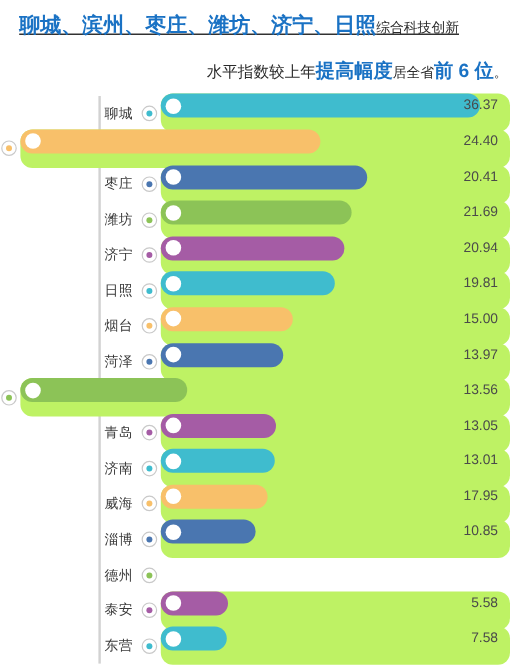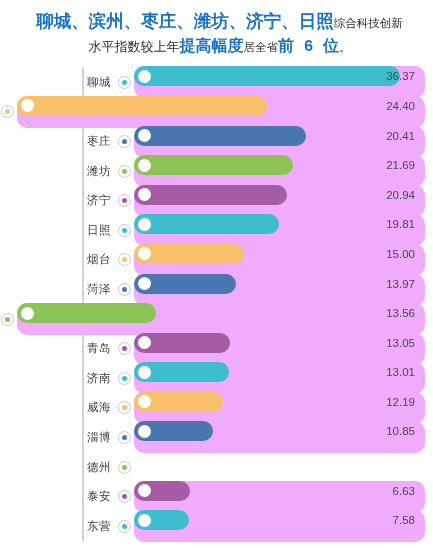--- a/index.html
+++ b/index.html
@@ -17,22 +17,22 @@
 
   
   .headline {
     padding: 9px 10px 0 10px;
     line-height: 1.45;
   }
   .headline-line {
     display: block;
     white-space: nowrap;
   }
-  .hl-1 { text-align: center; padding-left: 6px; }
-  .hl-2 { text-align: center; padding-left: 6px; margin-top: 2px; font-family: Liberation Mono, monospace; }
+  .hl-1 { padding-left: 6px; text-decoration: underline; }
+  .hl-2 { text-align: right; padding-left: 6px; margin-top: 14px; }
 
   .t-accent-lg {
     color: #1a72c4;
     font-size: 17.5px;
     font-weight: bold;
     letter-spacing: 0px;
   }
   .t-plain-sm {
     color: #2b2b2b;
     font-size: 11.5px;
@@ -112,21 +112,21 @@
     width: 5px;
     height: 5px;
     border-radius: 50%;
   }
 
   
   .track {
     position: relative;
     flex: 1 1 auto;
     height: 32px;
-    background: #f0abfc;
+    background: #bef264;
     border-radius: 10px;
     margin-right: 8px;
     overflow: visible;
   }
   .fill {
     position: absolute;
     left: 0;
     top: 0;
     height: 20px;
     border-radius: 10px;
@@ -300,21 +300,21 @@
     </div>
     <div class="row">
       <div class="row-label">威海</div>
       <div class="marker">
         <div class="marker-dot" style="background: rgb(248, 192, 106);"></div>
       </div>
       <div class="track">
         <div class="fill" style="width: 30.6677%; background: rgb(248, 192, 106);">
           <div class="knob"></div>
         </div>
-        <div class="value">12.19</div>
+        <div class="value">17.95</div>
       </div>
     </div>
     <div class="row">
       <div class="row-label">淄博</div>
       <div class="marker">
         <div class="marker-dot" style="background: rgb(74, 118, 176);"></div>
       </div>
       <div class="track">
         <div class="fill" style="width: 27.2965%; background: rgb(74, 118, 176);">
           <div class="knob"></div>
@@ -330,21 +330,21 @@
     </div>
     <div class="row">
       <div class="row-label">泰安</div>
       <div class="marker">
         <div class="marker-dot" style="background: rgb(165, 92, 165);"></div>
       </div>
       <div class="track">
         <div class="fill" style="width: 19.1453%; background: rgb(165, 92, 165);">
           <div class="knob"></div>
         </div>
-        <div class="value">6.63</div>
+        <div class="value">5.58</div>
       </div>
     </div>
     <div class="row">
       <div class="row-label">东营</div>
       <div class="marker">
         <div class="marker-dot" style="background: rgb(63, 188, 206);"></div>
       </div>
       <div class="track">
         <div class="fill" style="width: 19.0698%; background: rgb(63, 188, 206);">
           <div class="knob"></div>

